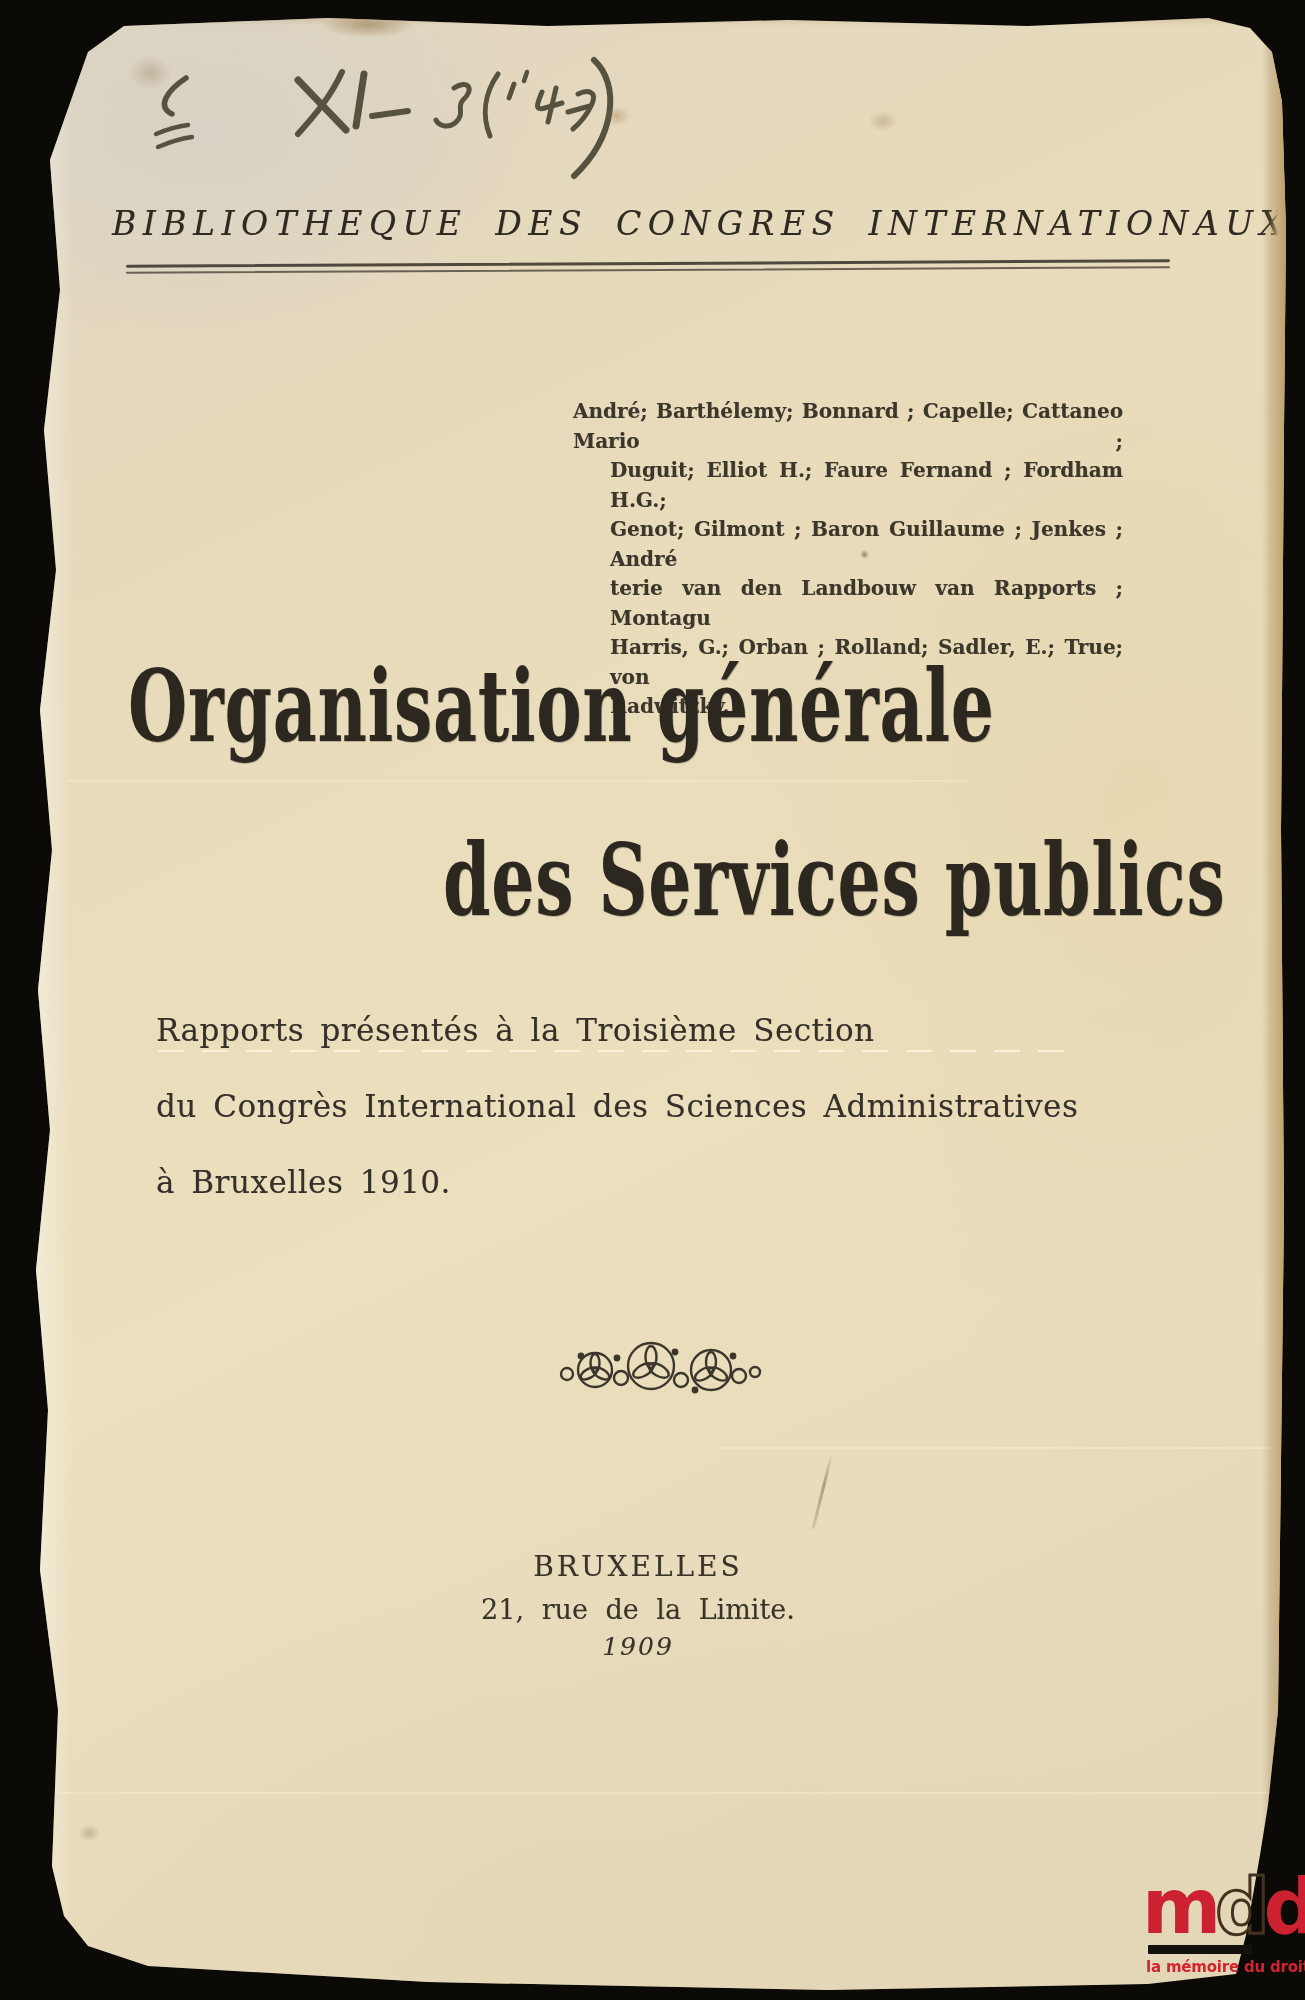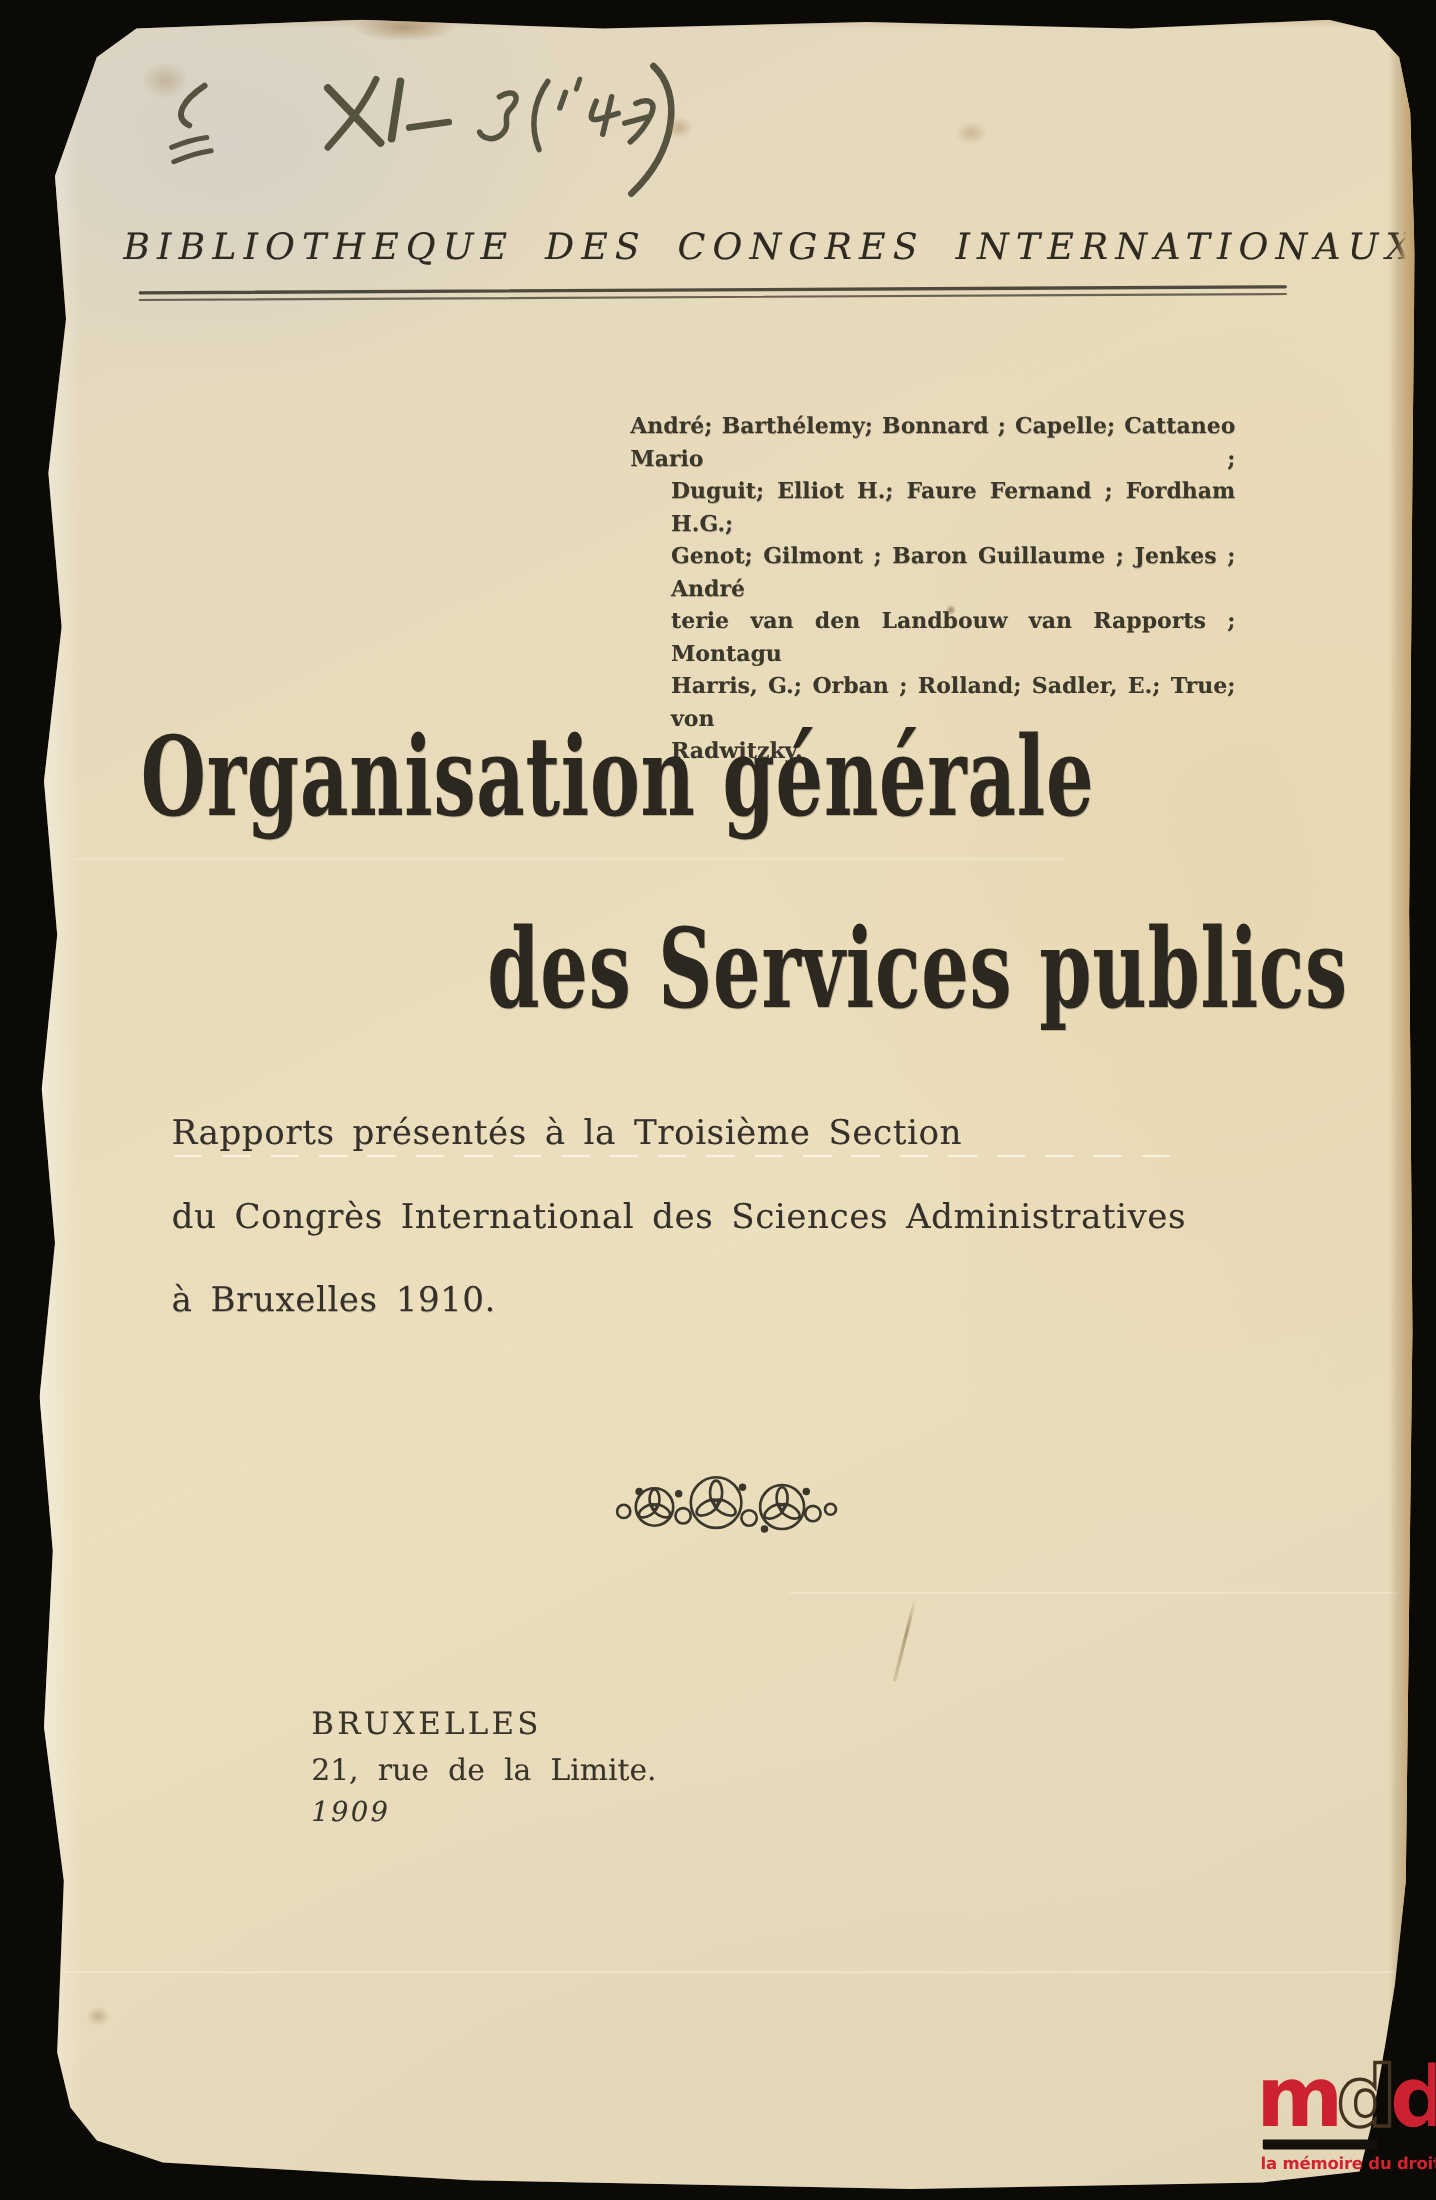--- a/index.html
+++ b/index.html
@@ -40,42 +40,42 @@
   
   .series-title{
     position:absolute;left:84px;top:194px;width:1060px;
     font-style:italic;font-size:33px;letter-spacing:6.5px;word-spacing:11px;
     color:#2e2a22;white-space:nowrap;text-shadow:.4px .4px 0 rgba(46,42,34,.3);
   }
   .double-rule{position:absolute;left:98px;top:252px;width:1044px;transform:rotate(-.3deg);}
   .double-rule .r1{height:3px;background:rgba(52,48,38,.85);border-radius:2px;}
   .double-rule .r2{height:2px;margin-top:4px;background:rgba(52,48,38,.7);border-radius:2px;}
   .authors{
-    position:absolute;left:545px;top:363px;width:550px;
+    position:absolute;left:545px;top:387px;width:550px;
     font-size:20px;font-weight:bold;line-height:29.5px;color:#3b372b;
     text-shadow:.3px .3px 0 rgba(59,55,43,.35);
   }
   .author-line{text-align:justify;text-align-last:justify;}
   .author-line.indent{padding-left:37px;}
   .author-line.last{text-align-last:left;}
   .title{
     position:absolute;font-weight:bold;font-size:100px;line-height:1;
     color:#2c281f;white-space:nowrap;transform:scaleX(.68);transform-origin:0 0;
     letter-spacing:1px;text-shadow:1px 1px 0 rgba(44,40,31,.25);
   }
   .title.l1{left:100px;top:646px;}
   .title.l2{left:415px;top:820px;}
   .subtitle{
     position:absolute;left:128px;top:1002px;width:920px;text-align:left;
     font-size:31px;color:#35312a;letter-spacing:.5px;word-spacing:6px;
     text-shadow:.3px .3px 0 rgba(53,49,42,.3);
   }
   .subtitle .line{margin-bottom:40px;white-space:nowrap;}
   .imprint{
-    position:absolute;left:255px;top:1540px;width:710px;text-align:left;color:#39342a;
+    position:absolute;left:255px;top:1540px;width:710px;text-align:center;color:#39342a;
     text-shadow:.3px .3px 0 rgba(57,52,42,.3);
   }
   .imprint .city{font-size:28px;letter-spacing:3px;margin-bottom:11px;}
   .imprint .publisher{font-size:24.5px;letter-spacing:1px;word-spacing:4px;margin-bottom:9px;}
   .imprint .address{font-size:27px;word-spacing:9px;margin-bottom:7px;}
   .imprint .year{font-size:25px;letter-spacing:2px;font-style:italic;}
   
   .handwriting{position:absolute;left:100px;top:42px;}
   .ornament{position:absolute;left:527px;top:1326px;}
   .fold{position:absolute;height:2px;background:rgba(252,247,228,.55);}

